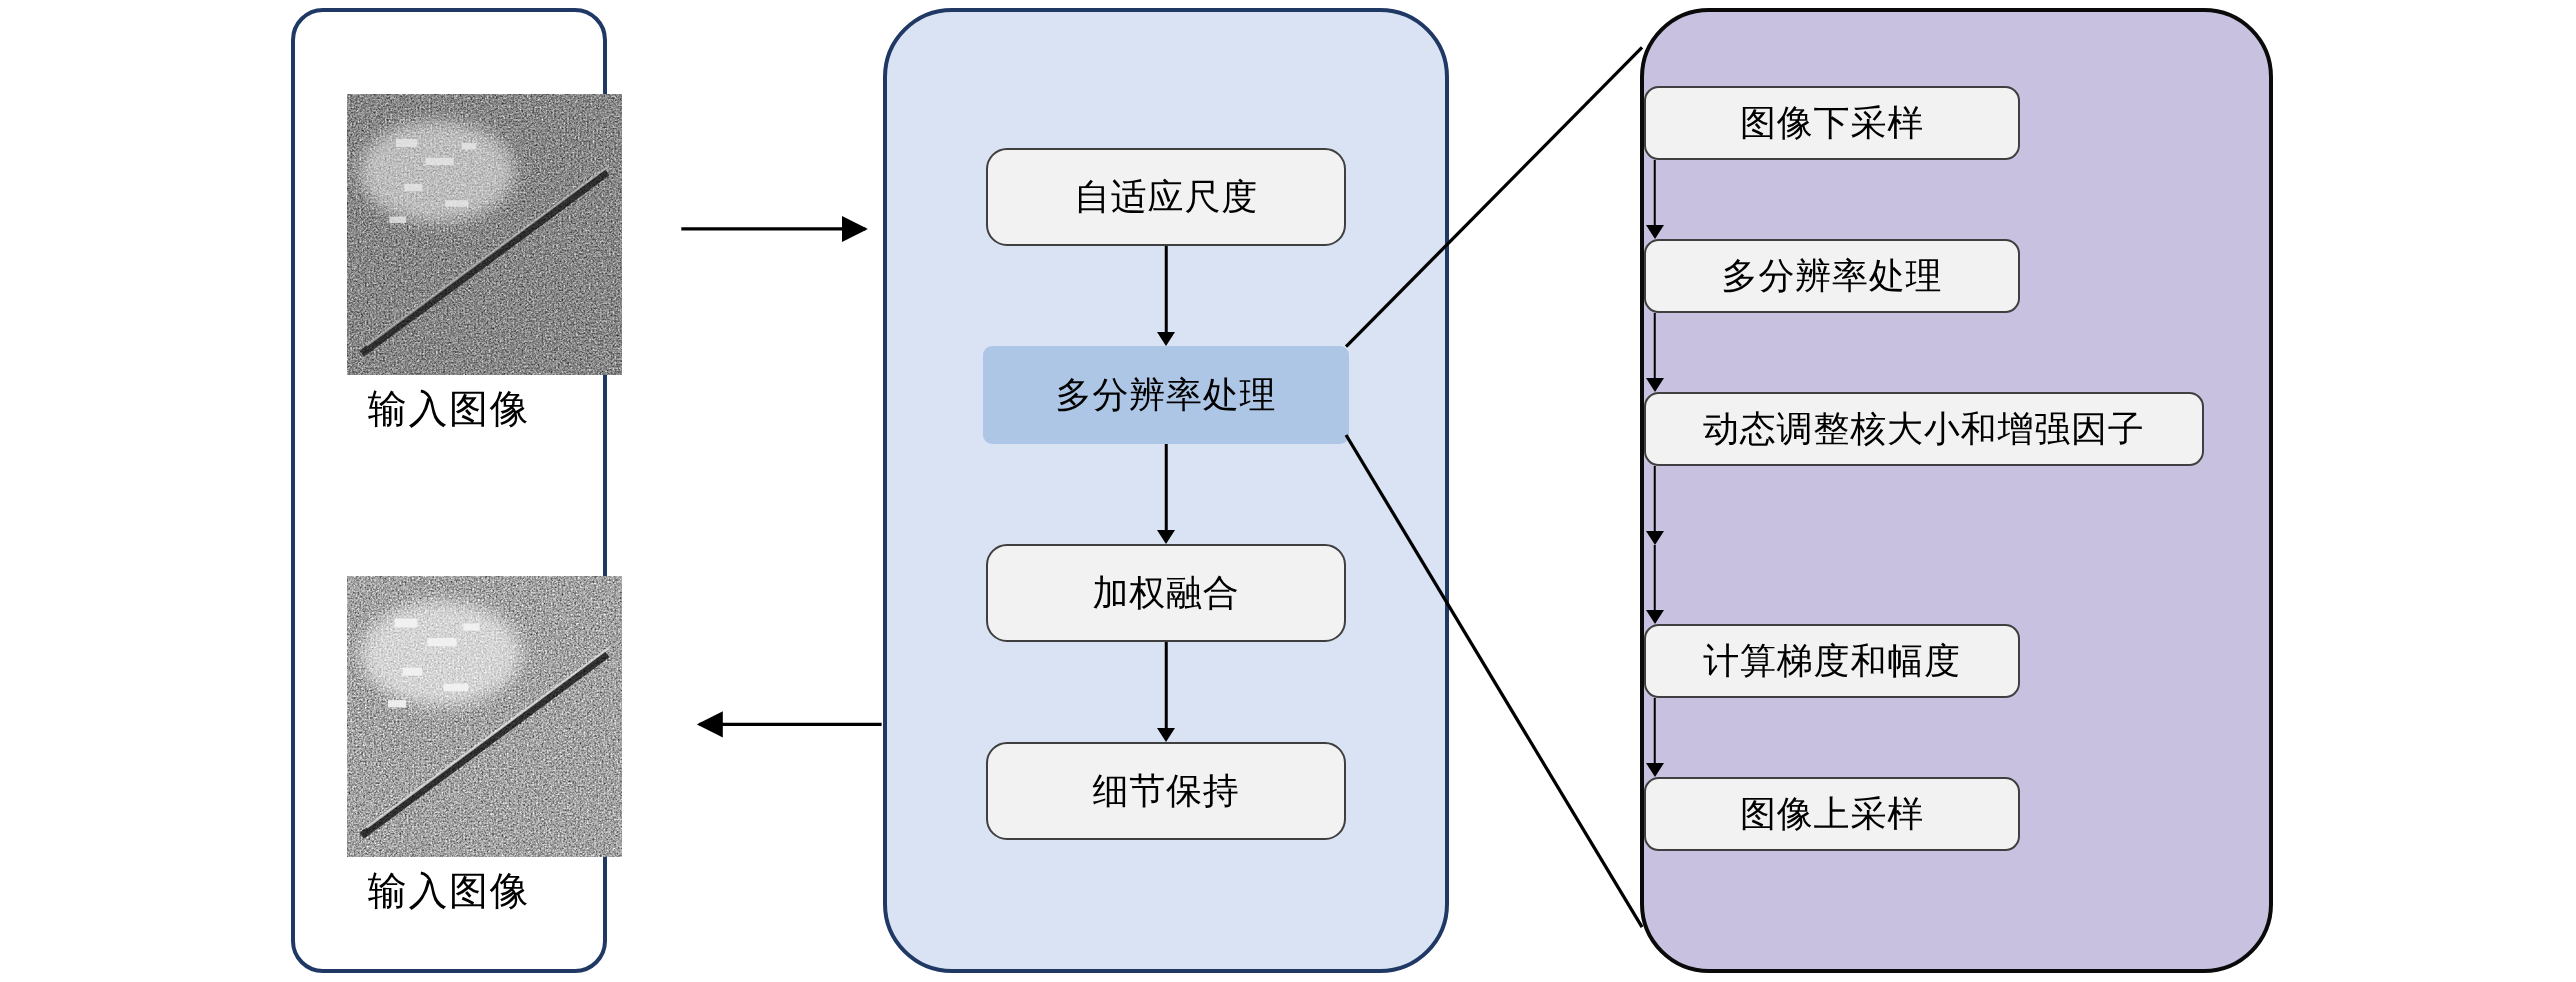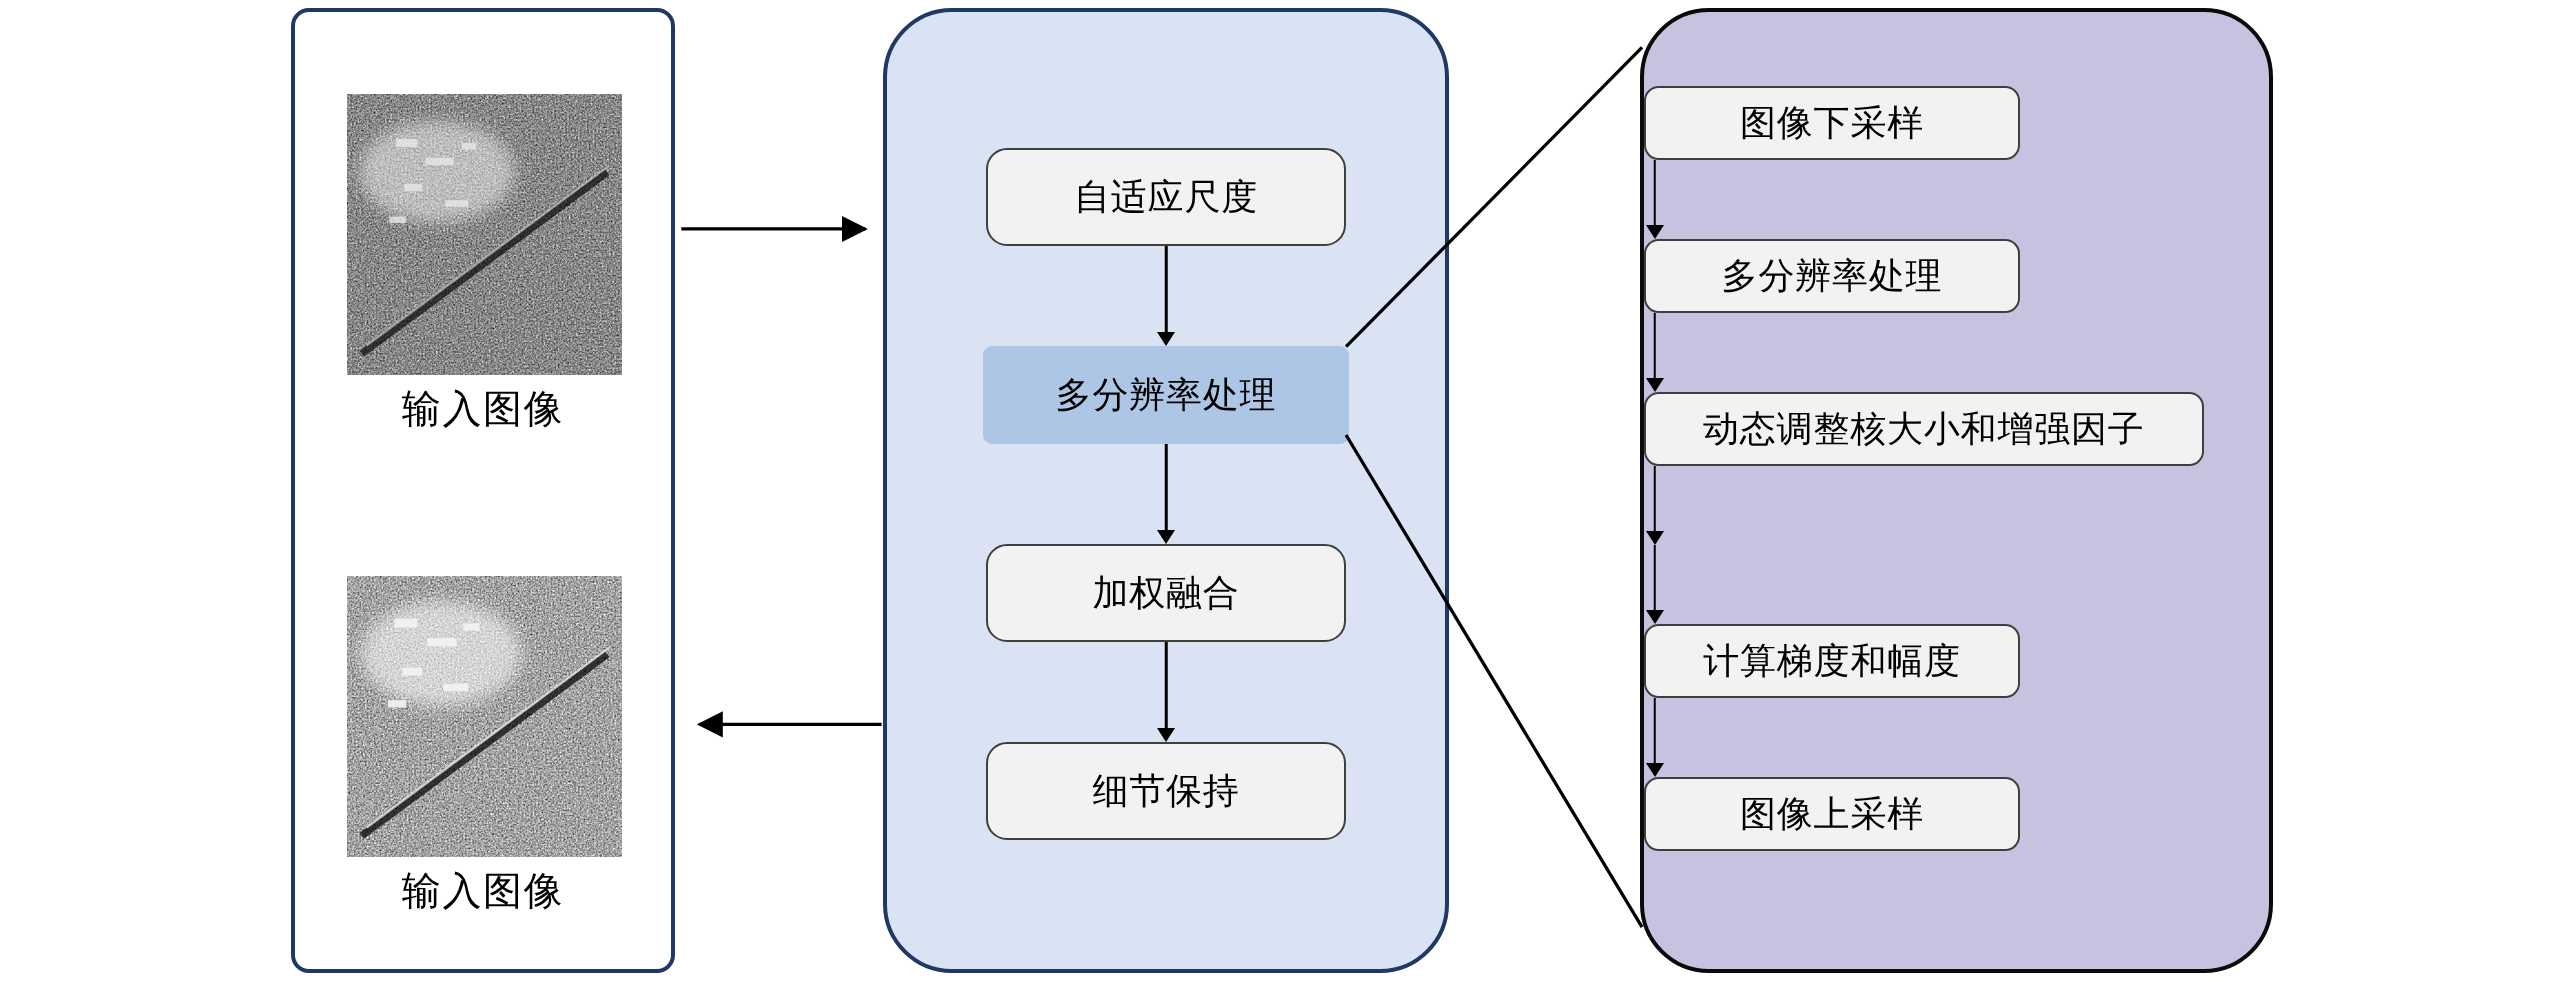--- a/index.html
+++ b/index.html
@@ -8,24 +8,24 @@
   .stage{
     position:relative;
     width:2576px;height:982px;
     background:#ffffff;
     font-family:"DejaVu Serif","Liberation Serif",serif;
     overflow:hidden;
   }
   
   .panel{position:absolute;top:8.2px;height:965px;}
   .left-panel{
-    left:291px;width:384px;
+    left:291px;width:316px;
     background:#ffffff;
     border:4.1px solid var(--panel-border-navy,#1f3864);
-    border-radius:18px;
+    border-radius:32px;
   }
   .mid-panel{
     left:883px;width:566px;
     background:var(--mid-panel-fill,#dae3f3);
     border:4.1px solid var(--panel-border-navy,#1f3864);
     border-radius:69px;
     display:flex;flex-direction:column;align-items:center;
     padding-top:136px;
   }
   .right-panel{

